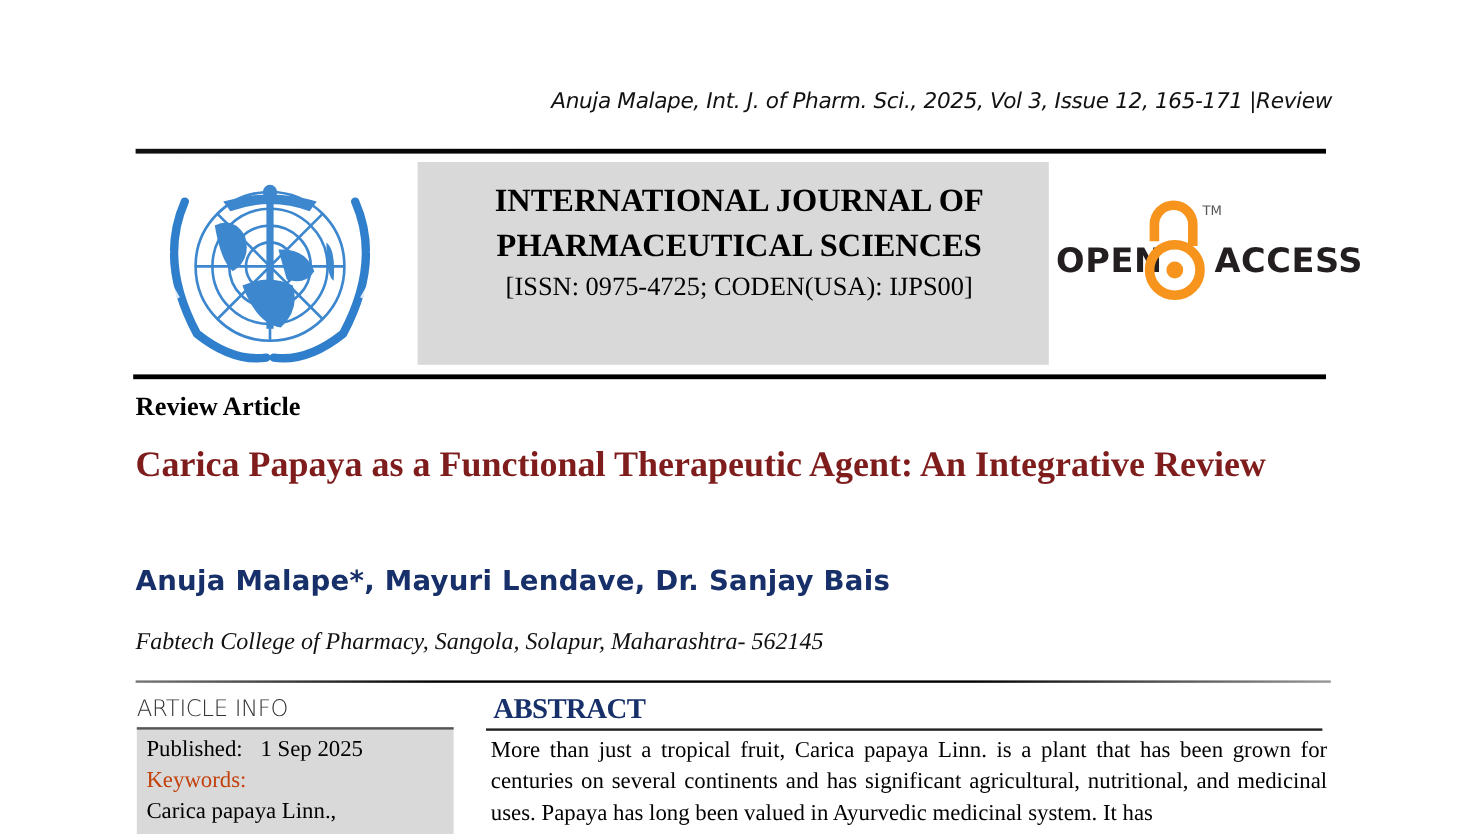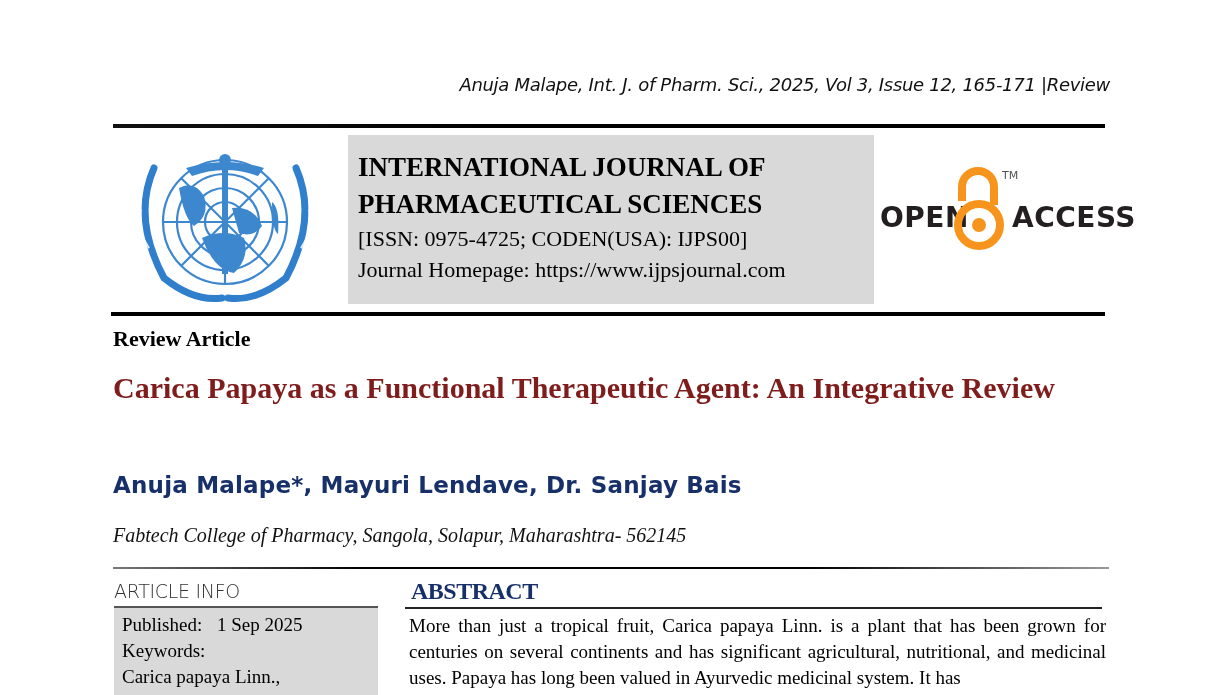--- a/index.html
+++ b/index.html
@@ -17,21 +17,21 @@
   }
   .rule-bottom {
     position: absolute; left: 111px; top: 312px; width: 994px; height: 4px;
     background: #000;
   }
 
   .logo-emblem { position: absolute; left: 124px; top: 138px; width: 202px; height: 168px; }
 
   .journal-box {
     position: absolute; left: 348px; top: 135px; width: 526px; height: 169px;
-    background: #d9d9d9; text-align: left; padding-top: 14px; padding-left: 10px;
+    background: #d9d9d9; text-align: center; padding-top: 14px; padding-left: 10px;
   }
   .journal-title {
     font-family: "Liberation Serif", serif; font-weight: bold;
     font-size: 27px; line-height: 37px; color: #000;
   }
   .journal-issn, .journal-homepage {
     font-family: "Liberation Serif", serif; font-size: 22px; line-height: 31px; color: #000;
   }
 
   .oa-logo { position: absolute; left: 880px; top: 165px; width: 230px; height: 88px; }
@@ -77,21 +77,21 @@
     font-family: "DejaVu Sans", sans-serif; font-weight: 300; font-size: 19px;
     color: #333; letter-spacing: -0.3px;
   }
   .article-info-box {
     position: absolute; left: 114px; top: 606px; width: 264px; height: 89px;
     background: #d9d9d9; border-top: 2px solid #555;
     padding: 4px 0 0 8px;
     font-family: "Liberation Serif", serif; font-size: 19px; line-height: 26px;
   }
   .pub-label { margin-right: 10px; }
-  .keywords-label { color: #000000; }
+  .keywords-label { color: #c2410c; }
 
   .abstract-heading {
     position: absolute; left: 411px; top: 578px;
     font-family: "Liberation Serif", serif; font-weight: bold; font-size: 24px;
     color: #17306a; letter-spacing: -0.5px;
   }
   .abstract-rule {
     position: absolute; left: 405px; top: 607px; width: 697px; height: 2px; background: #222;
   }
   .abstract-body {
@@ -138,21 +138,20 @@
     <rect x="180" y="48" width="10" height="2" transform="rotate(60 185 49)"></rect>
     <rect x="180" y="76" width="12" height="2" transform="rotate(80 186 77)"></rect>
     <rect x="174" y="104" width="12" height="2" transform="rotate(-60 180 105)"></rect>
   </g>
 </svg>
 
 <div class="journal-box">
   <div class="journal-title">INTERNATIONAL JOURNAL OF</div>
   <div class="journal-title">PHARMACEUTICAL SCIENCES</div>
   <div class="journal-issn">[ISSN: 0975-4725; CODEN(USA): IJPS00]</div>
-  <div class="journal-homepage">Journal Homepage: https://www.ijpsjournal.com</div>
 </div>
 
 <div class="oa-logo">
   <span class="oa-text oa-open">OPEN</span>
   <svg class="oa-lock" viewBox="0 0 56 86">
     <path d="M10 36 L10 22 A16 16 0 0 1 42 22 L42 40" fill="none" stroke="#f7941d" stroke-width="8"></path>
     <circle cx="27" cy="60" r="21" fill="none" stroke="#f7941d" stroke-width="8"></circle>
     <circle cx="27" cy="60" r="7" fill="#f7941d"></circle>
   </svg>
   <span class="oa-tm">TM</span>

